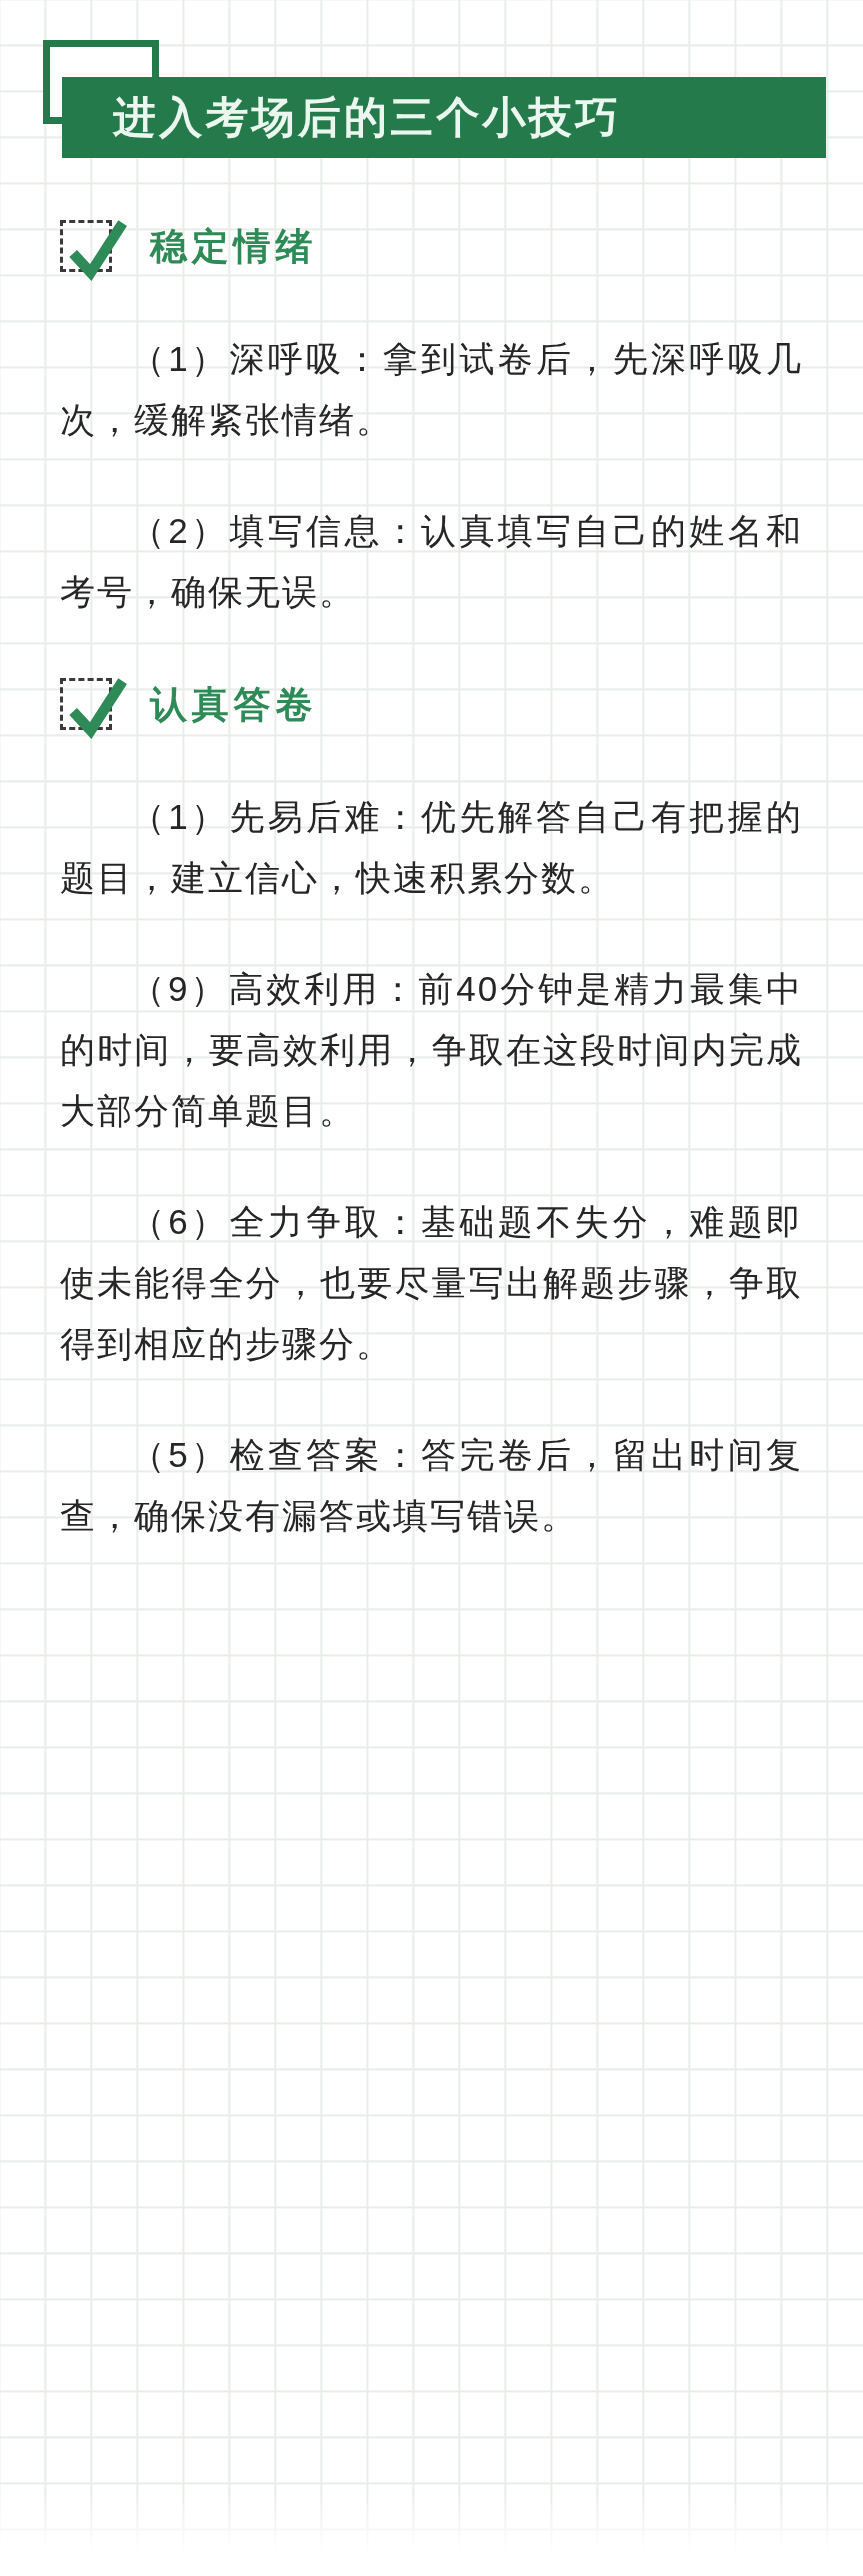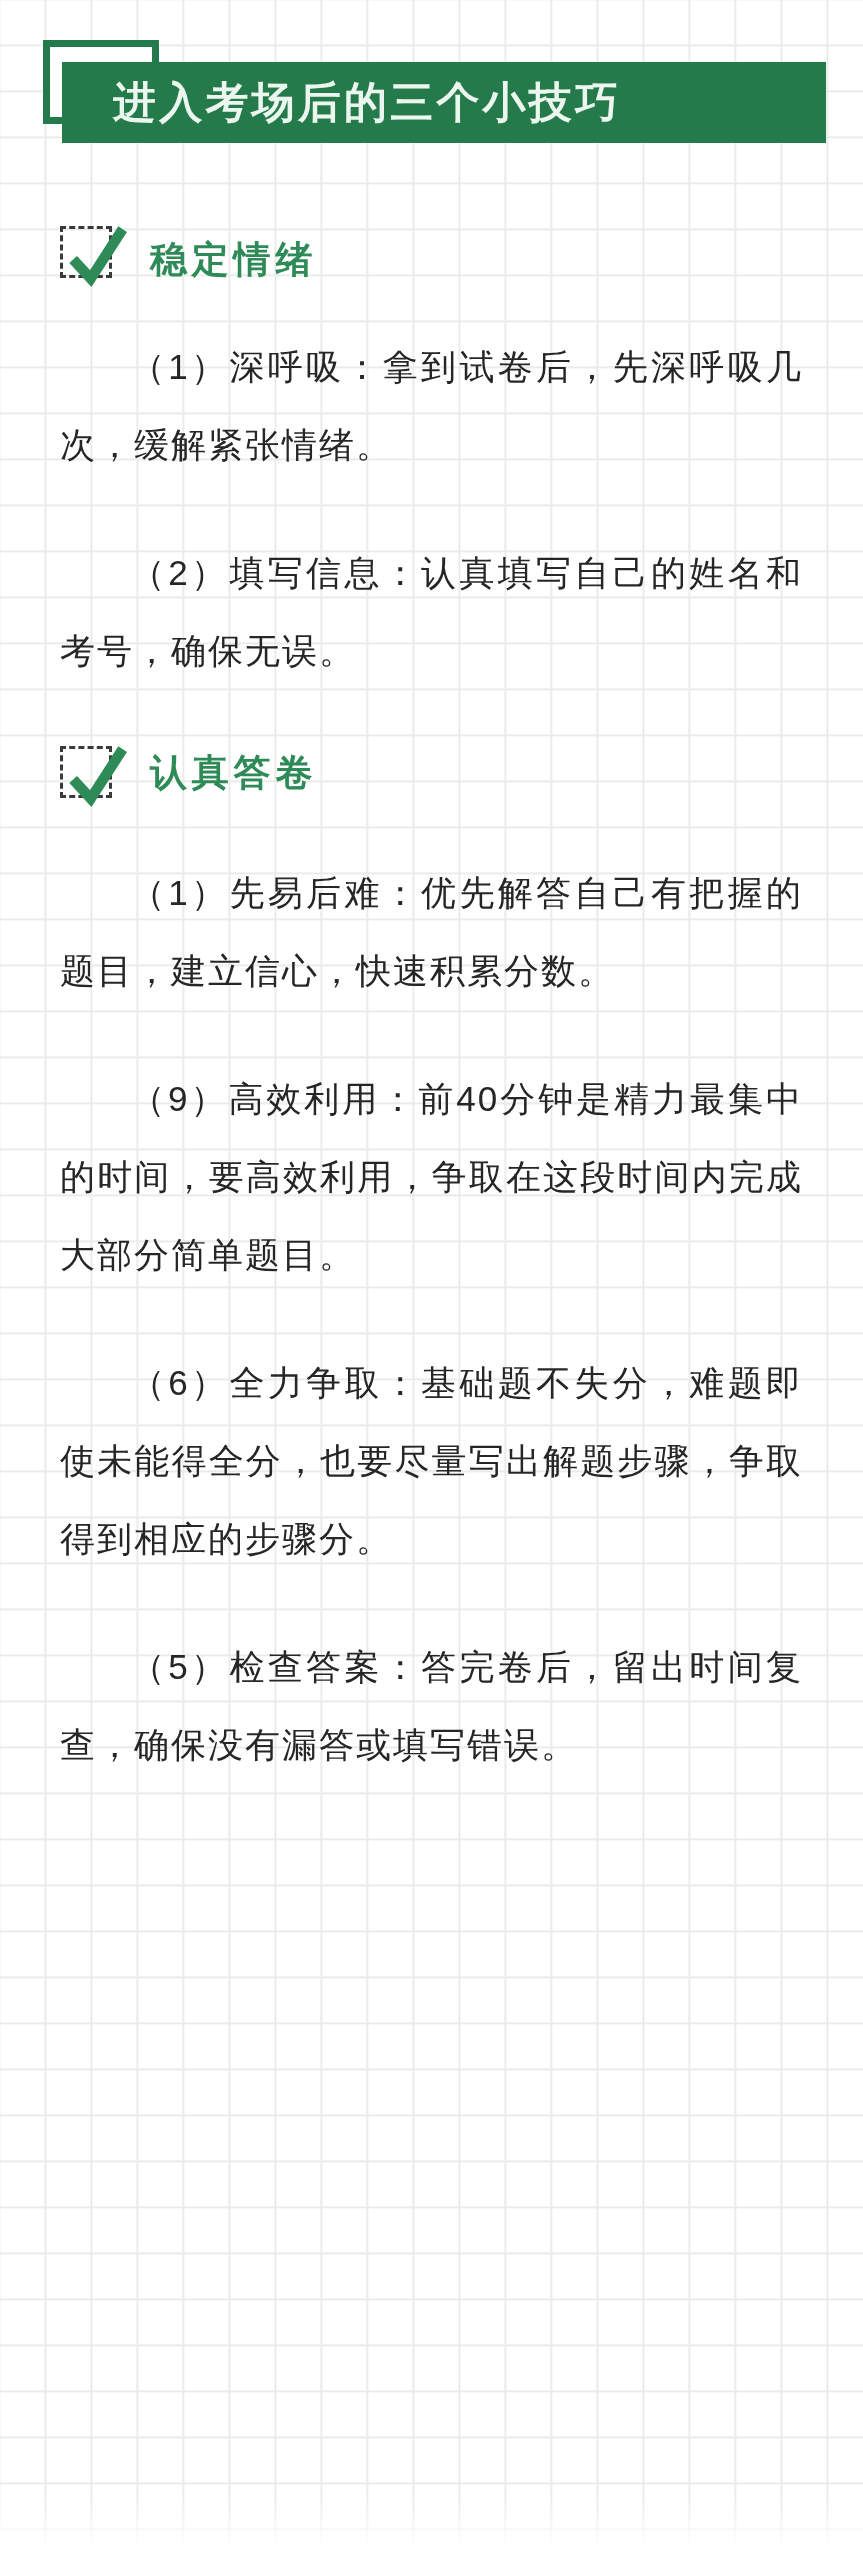--- a/index.html
+++ b/index.html
@@ -24,56 +24,56 @@
   }
 
   
   .hero{position:relative;height:190px;}
   .hero-outline{
     position:absolute;left:43px;top:40px;width:102px;height:70px;
     border:7.2px solid var(--banner-green,#257a4c);
     background:#ffffff;
   }
   .hero-banner{
-    position:absolute;left:62px;top:62px;width:764px;height:81px;
+    position:absolute;left:62px;top:77px;width:764px;height:81px;
     background:var(--banner-green,#257a4c);
     display:flex;align-items:center;
     padding-left:51px;box-sizing:border-box;
   }
   .hero-banner .hero-title{
     font-size:43px;font-weight:bold;line-height:1;
     color:var(--banner-text,#eaf6ee);
     letter-spacing:3.2px;
   }
 
   
   main{padding:0 60px;}
   .sec-row{
     display:flex;align-items:center;gap:38px;
     height:64px;margin:42px 0 0 0;
   }
-  .sec-row.first{margin-top:24px;align-items:flex-end;}
+  .sec-row.first{margin-top:24px;}
   .checkbox{
     position:relative;flex:0 0 auto;
     width:46px;height:46px;
     border:3.2px dashed var(--checkbox-dash,#3a3a3a);
   }
   .checkbox svg{
     position:absolute;left:1.6px;top:-11.2px;
     width:61px;height:67px;overflow:visible;
     color:var(--check-green,#2e8b57);
   }
   .sec-title{
     margin:0;font-size:37px;font-weight:bold;
     color:var(--title-green,#2e8b57);
     letter-spacing:4.8px;line-height:1;
   }
   .para{
     margin:50px 0;
-    font-size:35px;line-height:78px;
+    font-size:35px;line-height:61px;
     color:var(--body-text,#262626);
     letter-spacing:2px;
     text-indent:2em;
     text-align:justify;
   }
 </style>
 </head>
 <body>
 
 <div class="page">

